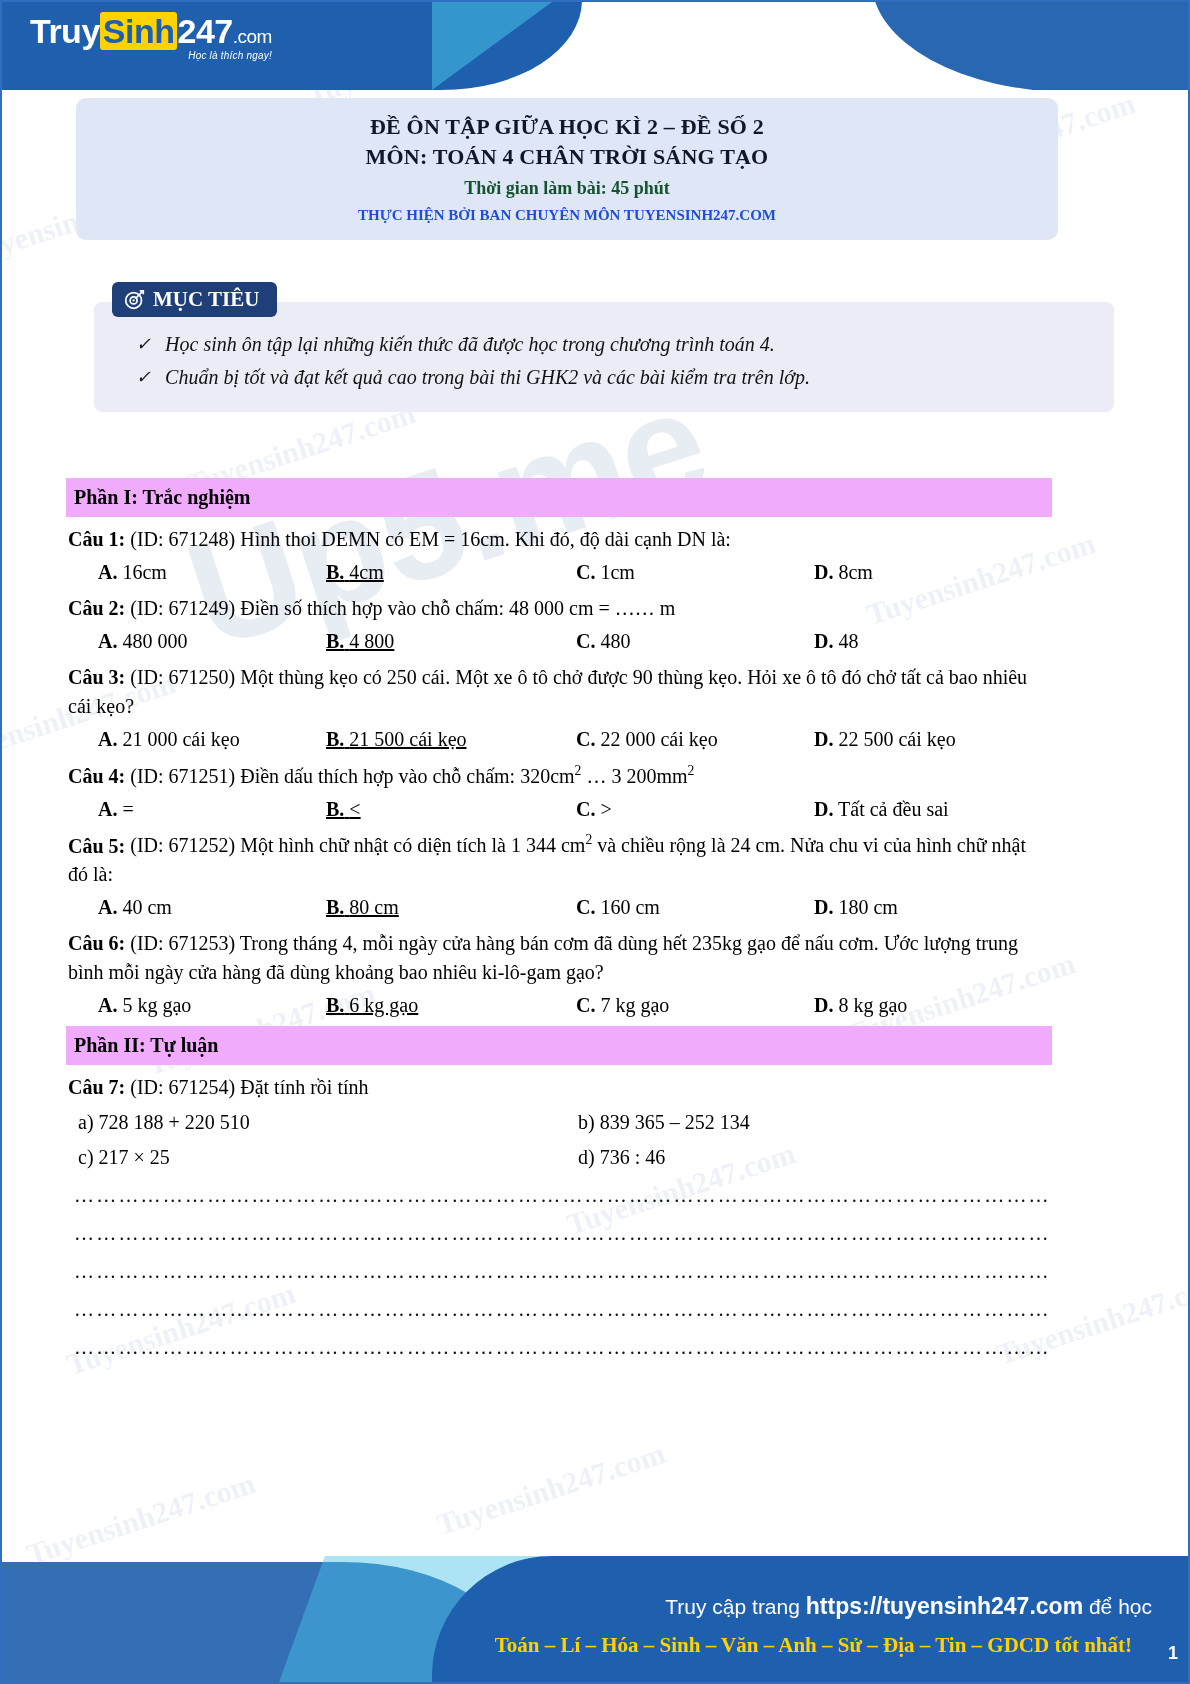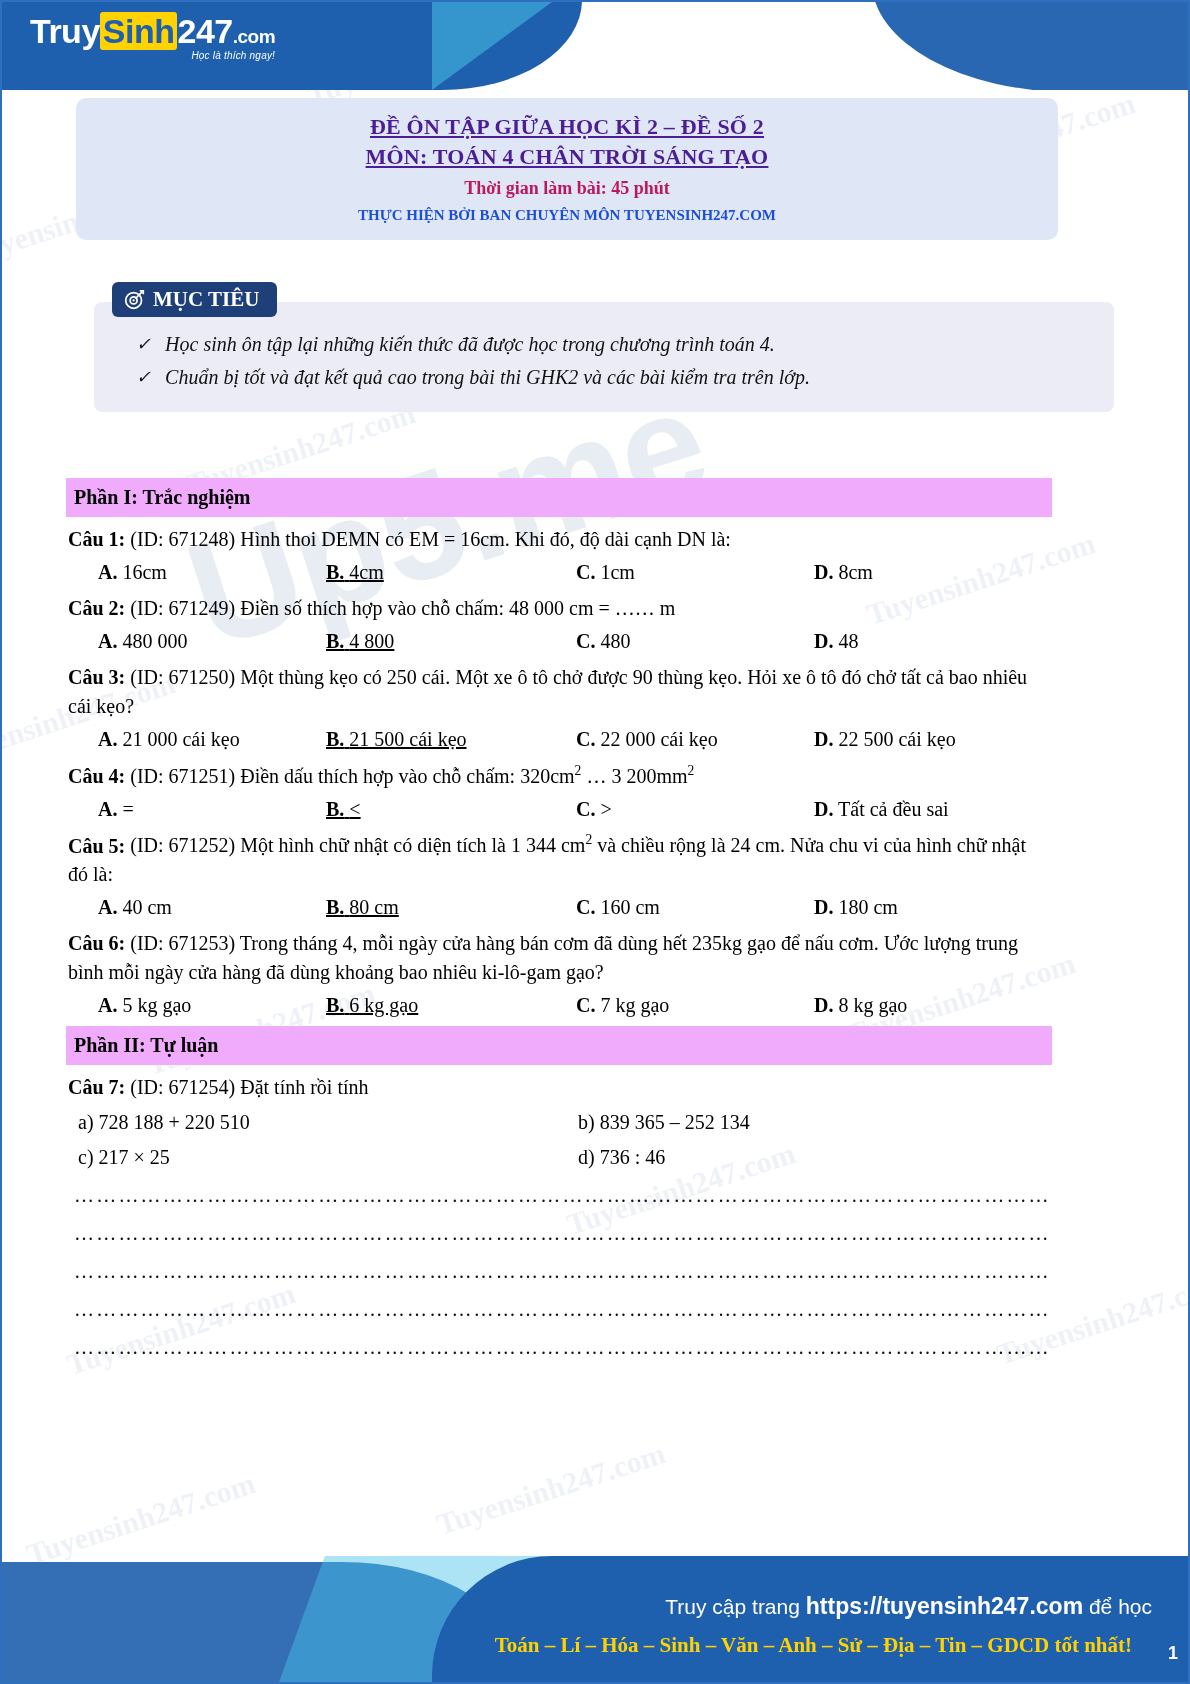--- a/index.html
+++ b/index.html
@@ -104,21 +104,21 @@
     line-height: 1;
   }
   .logo .logo-main .hl {
     background: #ffd200;
     color: #1e5fae;
     padding: 0 3px;
     border-radius: 3px;
   }
   .logo .logo-com {
     font-size: 19px;
-    font-weight: bold;
+    font-weight: normal;
   }
   .logo .logo-sub {
     font-size: 10px;
     text-align: right;
     margin-top: 2px;
     font-style: italic;
     letter-spacing: 0.2px;
   }
 
   
@@ -130,29 +130,28 @@
     background: #dfe7f7;
     border-radius: 10px;
     padding: 12px 10px 14px 10px;
     box-sizing: border-box;
     text-align: center;
   }
   .title-box .t1,
   .title-box .t2 {
     font-size: 22px;
     font-weight: bold;
-    color: #4c1d95;
+    color: #0f172a;
     margin: 4px 0;
     letter-spacing: 0.2px;
-    text-decoration: underline;
   }
   .title-box .t3 {
     font-size: 18px;
     font-weight: bold;
-    color: #be185d;
+    color: #14532d;
     margin: 8px 0 4px 0;
   }
   .title-box .t4 {
     font-size: 15px;
     font-weight: bold;
     color: #1d4ed8;
     margin: 8px 0 2px 0;
   }
 
   

